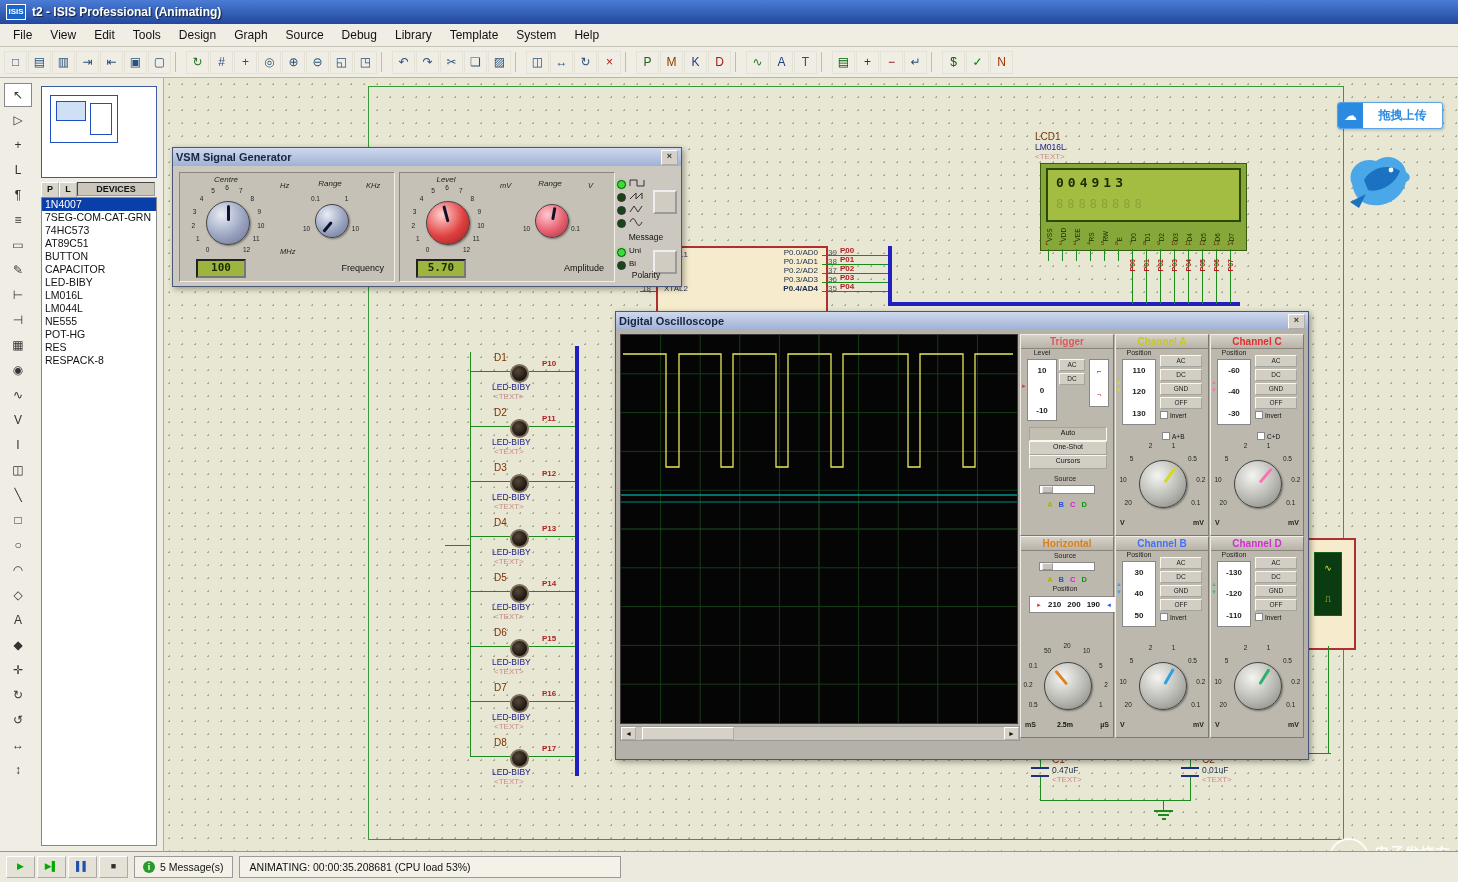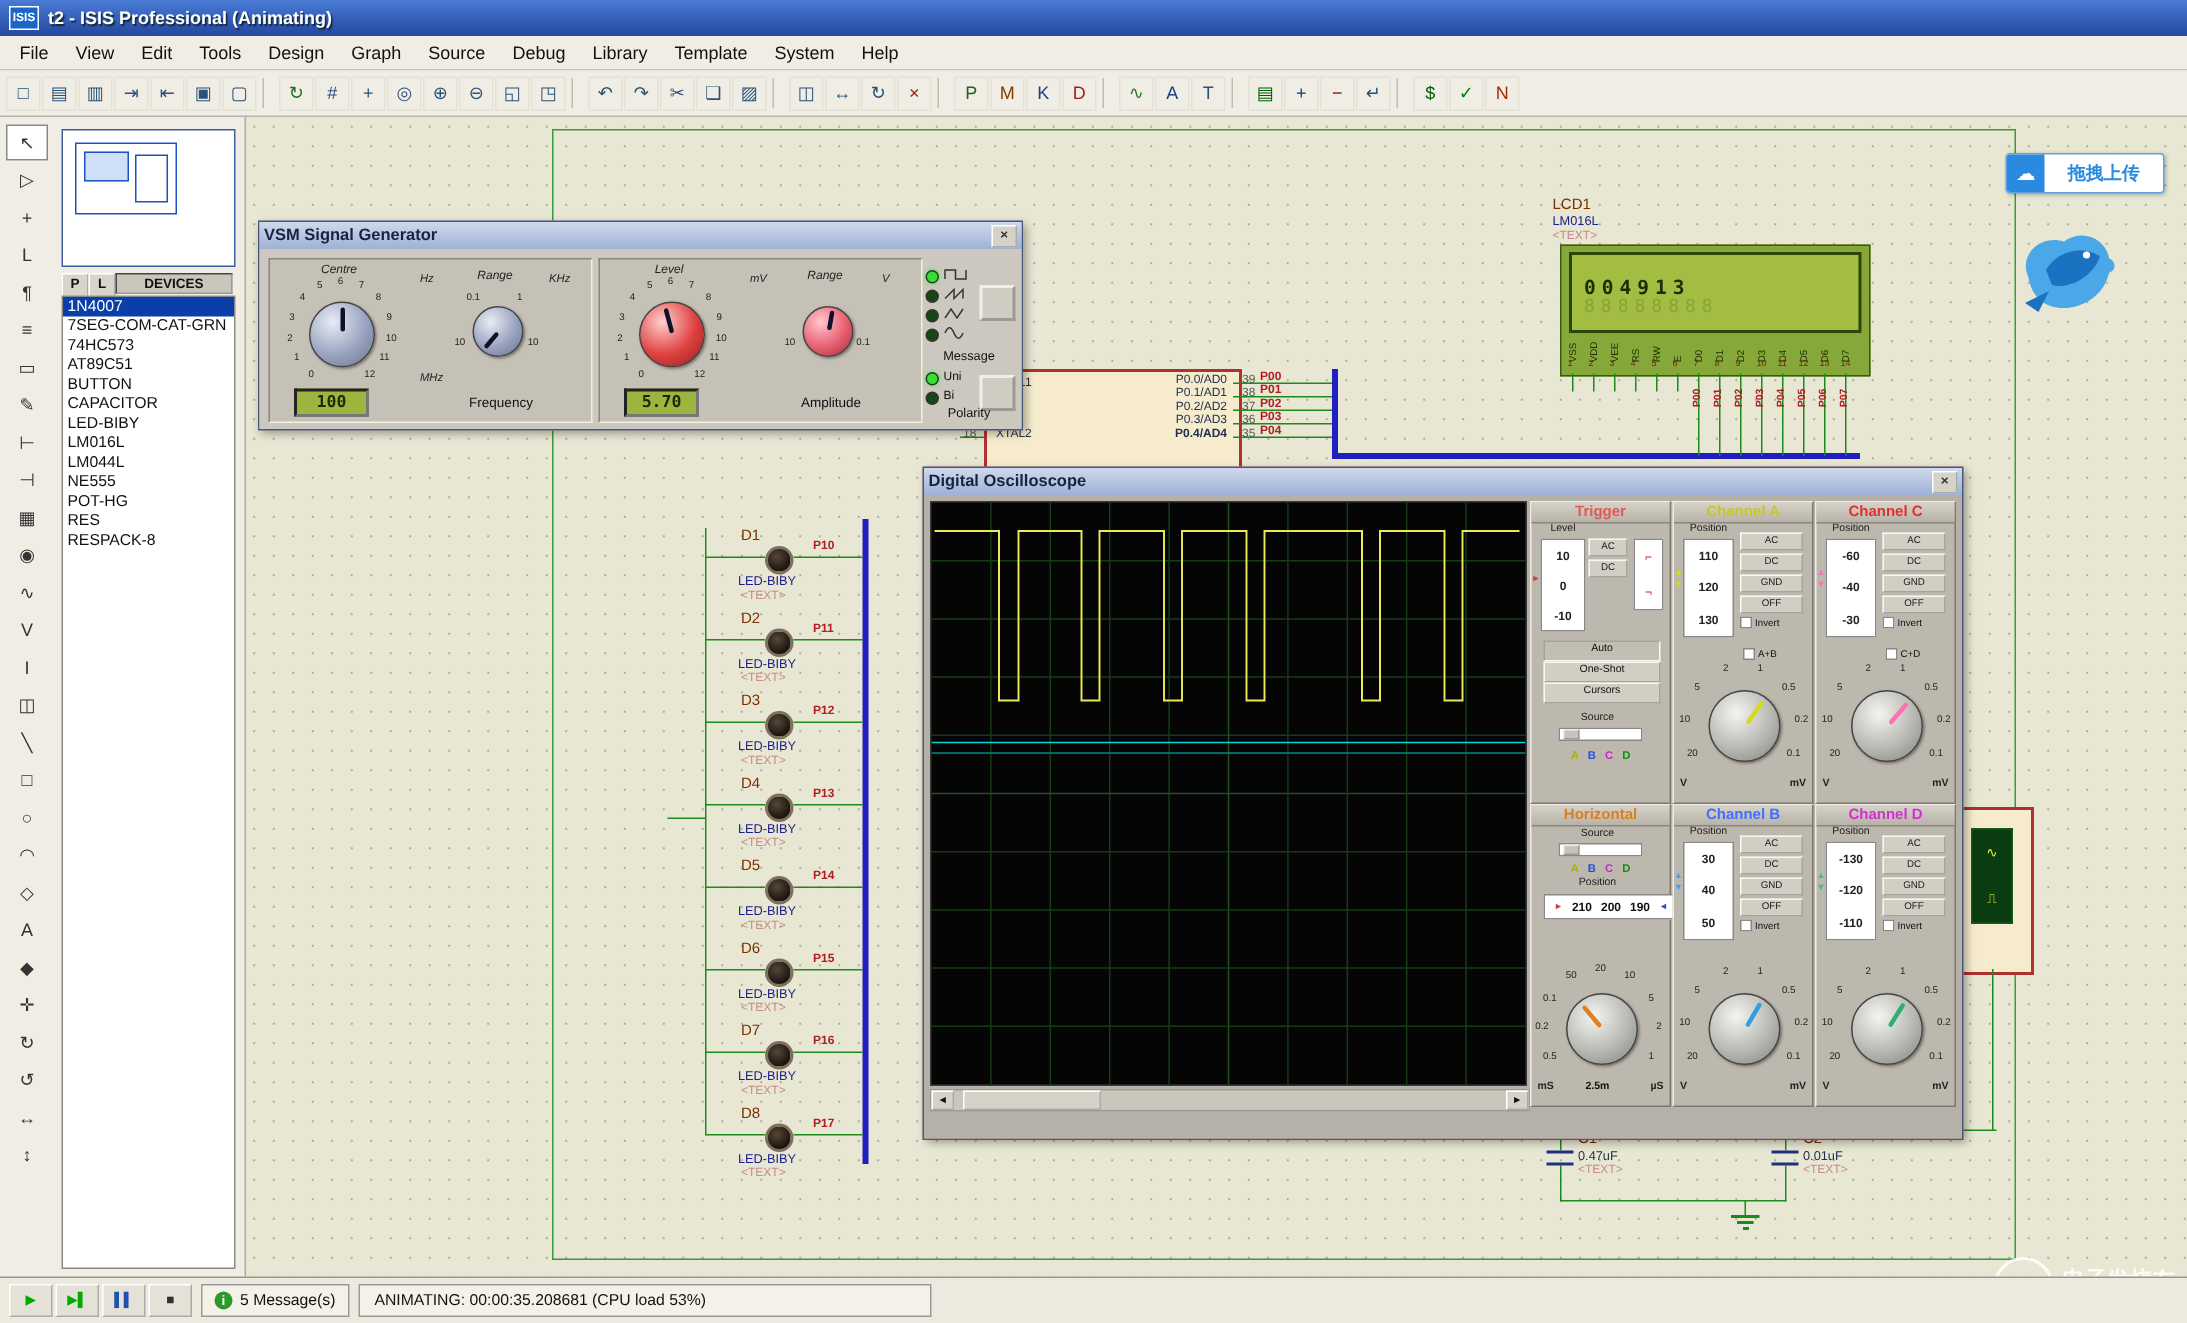--- a/index.html
+++ b/index.html
@@ -34,21 +34,21 @@
   .sref{position:absolute;font-size:10px;color:#7a3000;}
   .spart{position:absolute;font-size:8.5px;color:#20208a;}
   .stag{position:absolute;font-size:8px;color:#c88a8a;}
   .snet{position:absolute;font-size:8px;color:#b02020;font-weight:bold;}
   .spin-num{position:absolute;font-size:8px;color:#555;}
   .spin-name{position:absolute;font-size:8px;color:#203050;text-align:right;}
   .led-dot{position:absolute;width:15px;height:15px;border-radius:50%;background:radial-gradient(circle at 40% 35%,#554838,#1c1410 70%);border:2px solid #7d705c;}
   #mcu-box{position:absolute;left:656px;top:246px;width:168px;height:66px;background:#f6eccd;border:2px solid #b03030;}
   #lcd-body{position:absolute;left:1040px;top:163px;width:205px;height:86px;background:#86a83a;border:1px solid #3a5a10;}
   #lcd-screen{position:absolute;left:5px;top:4px;width:191px;height:50px;background:#a2bd42;border:2px solid #2c4606;}
-  #lcd-digits{position:absolute;left:8px;top:15px;font-family:"DejaVu Sans Mono",monospace;font-size:13px;font-weight:bold;letter-spacing:4px;color:#1d2d03;}
+  #lcd-digits{position:absolute;left:8px;top:5px;font-family:"DejaVu Sans Mono",monospace;font-size:13px;font-weight:bold;letter-spacing:4px;color:#1d2d03;}
   #lcd-ghost{position:absolute;left:8px;top:27px;font-family:"DejaVu Sans Mono",monospace;font-size:12px;letter-spacing:4px;color:rgba(29,45,3,0.18);}
   .lcd-pin{position:absolute;font-size:6.5px;color:#173000;transform:rotate(-90deg);width:20px;}
   .lcd-num{position:absolute;font-size:6px;color:#6a2a10;}
   .net-rot{position:absolute;font-size:7px;color:#b02020;font-weight:bold;transform:rotate(-90deg);width:20px;}
   .cap-plate{position:absolute;background:#203080;}
   #right-comp{position:absolute;left:1302px;top:538px;width:50px;height:108px;background:#f6eccd;border:2px solid #b03030;}
   #right-comp-screen{position:absolute;left:10px;top:12px;width:26px;height:62px;background:#0b3b10;border:1px solid #1a5c1a;color:#e8e840;font-size:9px;display:flex;flex-direction:column;align-items:center;justify-content:space-around;}
   
   .win{position:absolute;background:#cdc9c0;border:1px solid #4a5878;box-shadow:2px 2px 6px rgba(0,0,0,.35);}
   .win-title{height:18px;background:linear-gradient(180deg,#cfd9ee,#9fb1d4);border-bottom:1px solid #7a8cb0;display:flex;align-items:center;padding:0 3px;font-weight:bold;font-size:11px;color:#17233f;}
@@ -58,31 +58,31 @@
   #sg-body{position:absolute;left:0;top:18px;right:0;bottom:0;background:#cdc8bf;}
   .sg-group{position:absolute;top:6px;width:214px;height:108px;background:#c6c1b7;border:1px solid;border-color:#8a867c #f2efe8 #f2efe8 #8a867c;}
   #sg-freq{left:6px;} #sg-amp{left:226px;}
   #sg-right{position:absolute;left:444px;top:6px;width:60px;height:108px;}
   .knob-wrap{position:absolute;}
   .knob-face{position:absolute;border-radius:50%;border:1px solid #444;box-shadow:1px 1px 2px rgba(0,0,0,.4);}
   .knob-ptr{position:absolute;left:50%;top:6%;width:3px;height:40%;margin-left:-1.5px;transform-origin:50% 110%;border-radius:2px;}
   .knob-num{position:absolute;font-size:6.5px;color:#222;width:16px;text-align:center;}
   .sg-caption{position:absolute;font-size:8px;font-style:italic;color:#222;text-align:center;}
   .sg-display{position:absolute;background:#9db53e;border:2px inset #777;font-family:"DejaVu Sans Mono",monospace;font-size:11px;font-weight:bold;color:#1c2a04;text-align:center;line-height:13px;}
-  .sg-groupcaption{position:absolute;font-size:9px;color:#111;text-align:center;width:100px;}
+  .sg-groupcaption{position:absolute;font-size:9px;color:#111;text-align:right;width:100px;}
   .sg-unit{position:absolute;font-size:7.5px;font-style:italic;color:#222;}
   .sg-btn{position:absolute;background:#d0ccc2;border:2px outset #eee;}
   .sg-label{position:absolute;font-size:8.5px;text-align:center;color:#111;}
   .led-ind{position:absolute;width:7px;height:7px;border-radius:50%;border:1px solid #333;}
   .led-on{background:#35e035;box-shadow:0 0 3px #3f3;}
   .led-off{background:#174517;}
   .wave-ico{position:absolute;}
   .pol-txt{position:absolute;font-size:8px;color:#111;}
   
-  #scope{left:615px;top:311px;width:692px;height:447px;z-index:6;background:#fca5a5;}
+  #scope{left:615px;top:311px;width:692px;height:447px;z-index:6;background:#ef4444;}
   #scope-body{position:absolute;left:0;top:18px;right:0;bottom:0;background:#b6b1a8;}
   #scope-screen{position:absolute;left:4px;top:4px;width:396px;height:388px;background:#050505;border:1px solid #3a3a3a;}
   #scope-scroll{position:absolute;left:4px;top:396px;width:398px;height:13px;background:#cac6bc;border:1px solid #999;display:flex;}
   .scr-btn{width:13px;background:#d6d2c8;border:1px outset #fff;font-size:7px;line-height:11px;text-align:center;}
   .scr-track{flex:1;position:relative;}
   .scr-thumb{position:absolute;left:6px;top:0;width:90px;height:11px;background:#d6d2c8;border:1px outset #fff;}
   #scope-panels{position:absolute;left:404px;top:4px;width:284px;height:404px;}
   .panel{position:absolute;width:92px;height:200px;background:#bdb8ae;border:1px solid;border-color:#f0ede6 #7d7970 #7d7970 #f0ede6;}
   .p-head{height:13px;text-align:center;font-weight:bold;font-size:10px;line-height:13px;background:linear-gradient(180deg,#d6d2c8,#b8b3a8);border-bottom:1px solid #8a867c;}
   .p-lab{position:absolute;font-size:7px;color:#222;text-align:center;}

